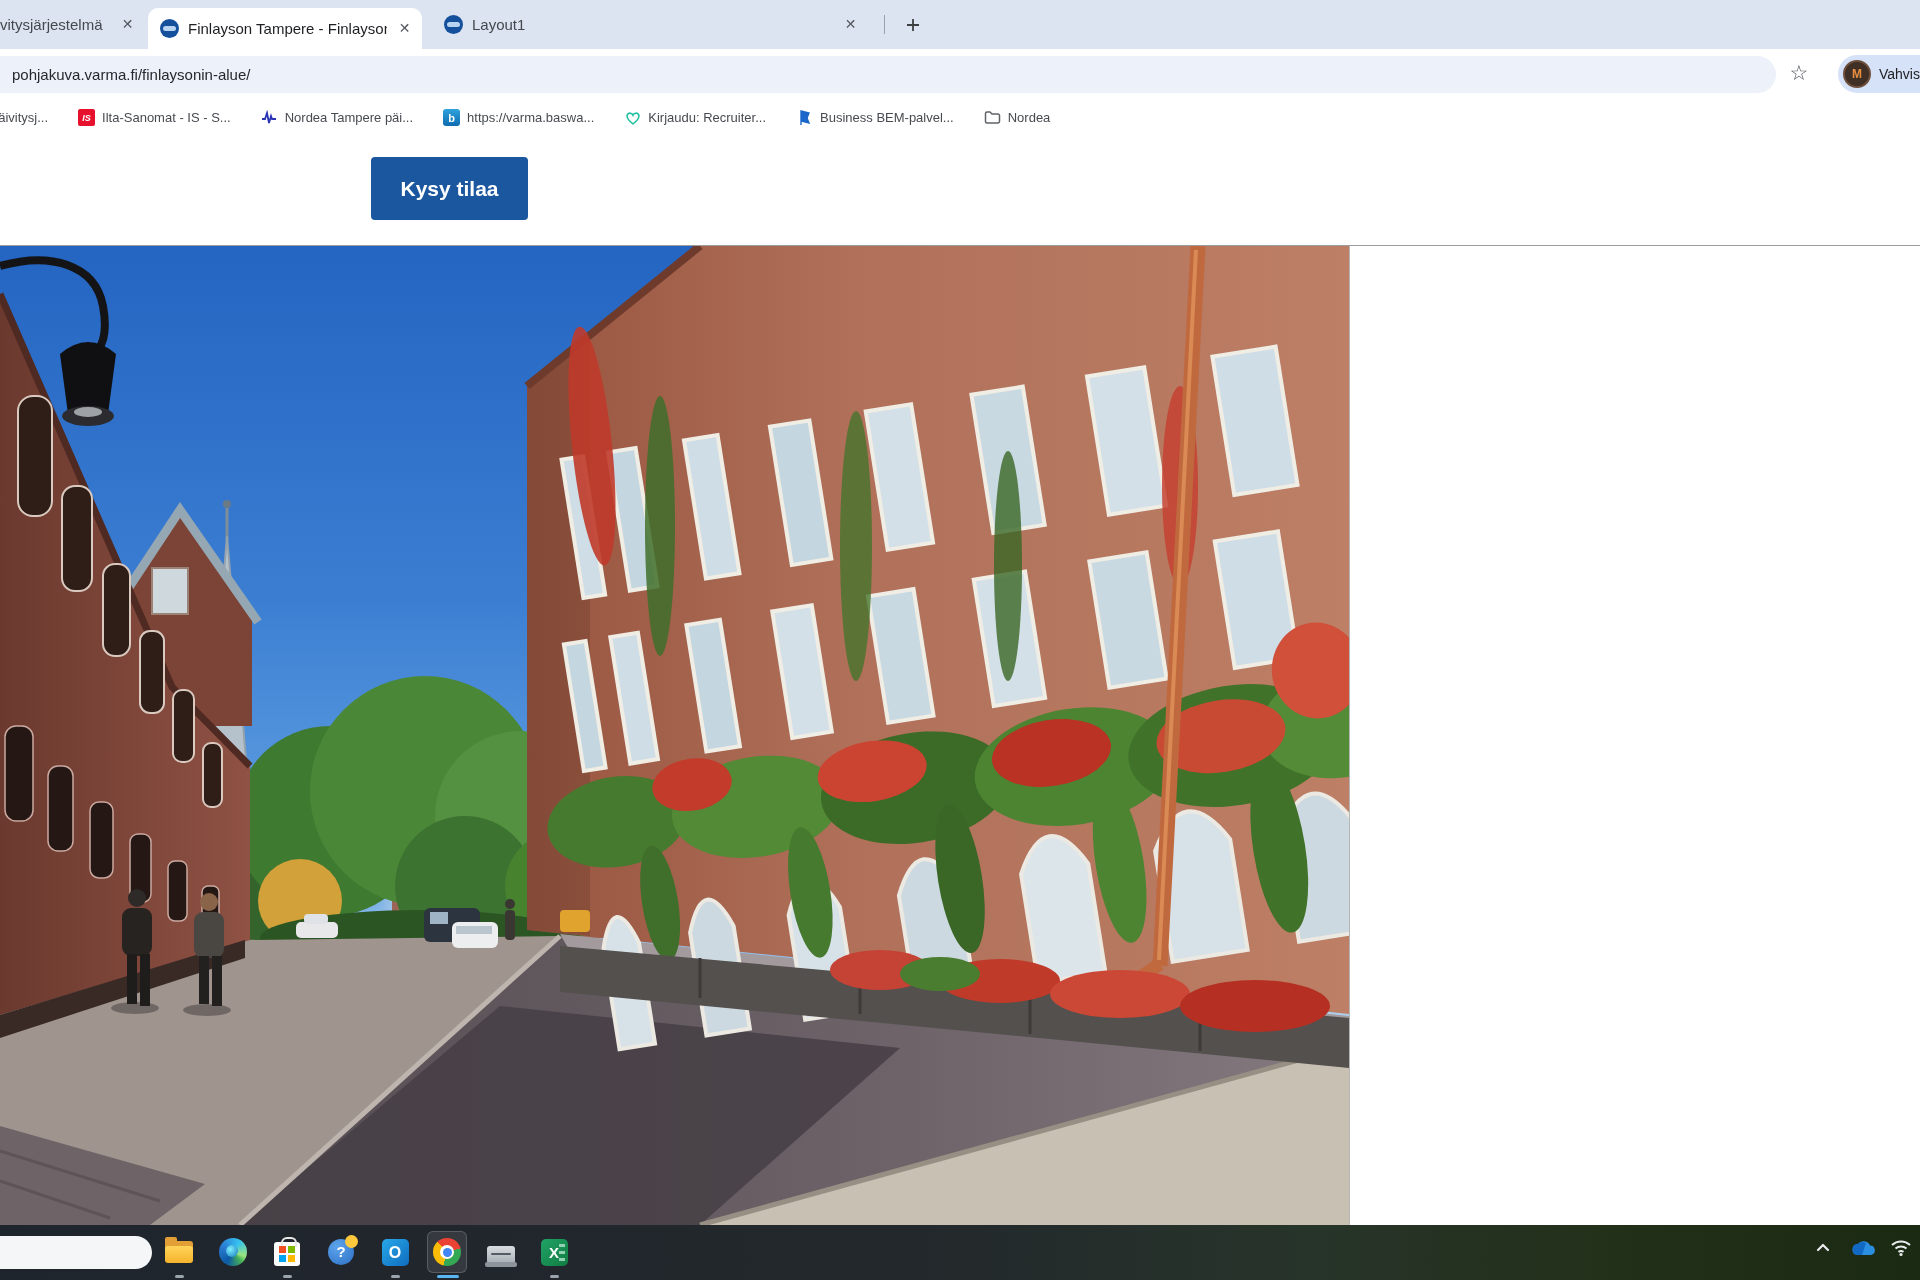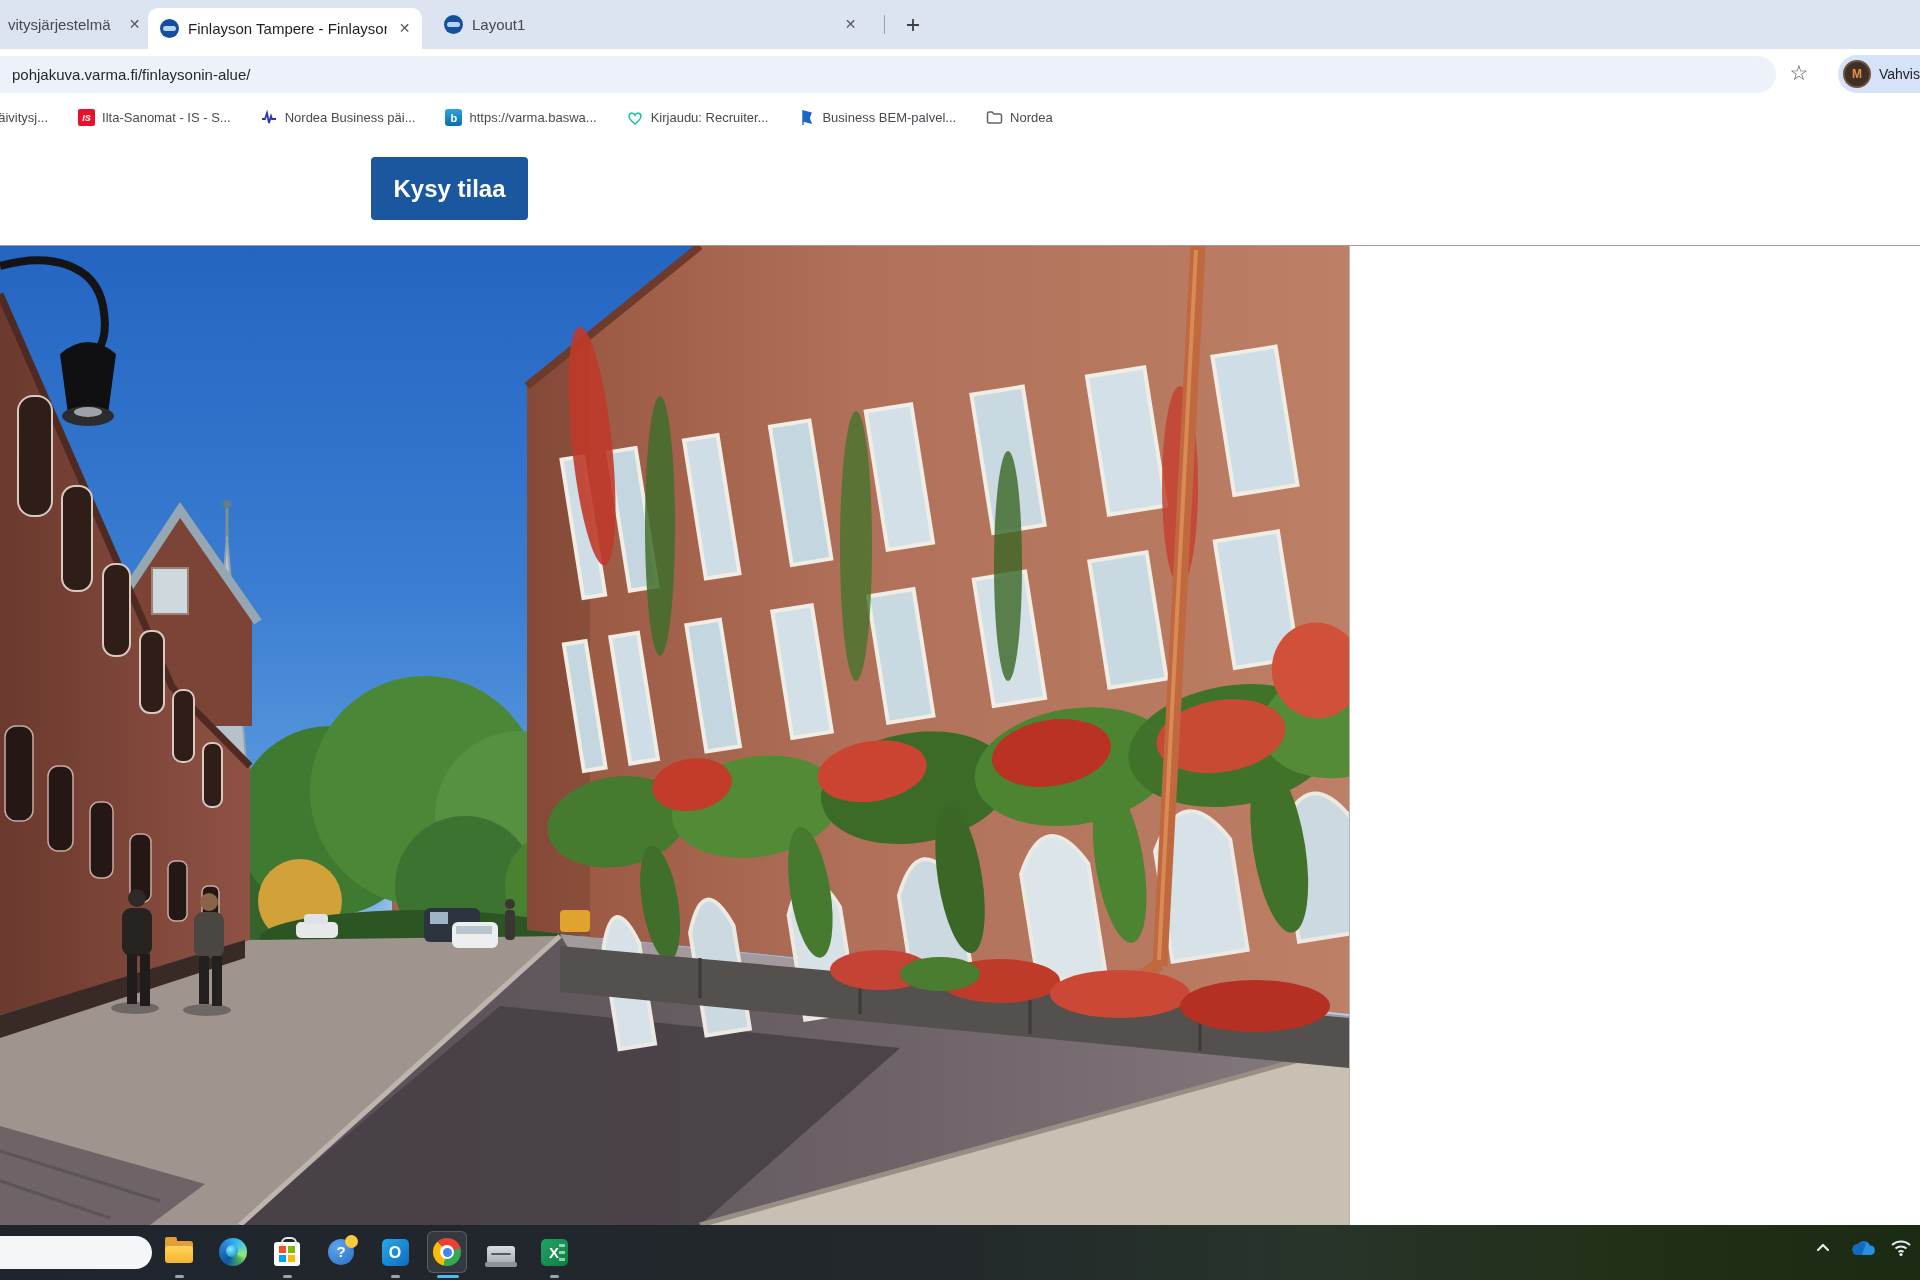--- a/index.html
+++ b/index.html
@@ -1,21 +1,21 @@
 <!DOCTYPE html>
 <html><head>
 <meta charset="utf-8">
 <style>
   * { box-sizing: border-box; margin: 0; padding: 0; }
   html,body { width:1920px; height:1280px; overflow:hidden; }
   body { position:relative; background:#fff; font-family:"Liberation Sans", sans-serif; }
 
   
   .tabstrip { position:absolute; left:0; top:0; right:0; height:49px; background:#dce4f2; }
-  .tab { position:absolute; top:0; height:49px; display:flex; align-items:center; color:#45494e; font-size:15px;padding-left:8px; }
+  .tab { position:absolute; top:0; height:49px; display:flex; align-items:center; color:#45494e; font-size:15px; }
   .tab .title { white-space:nowrap; overflow:hidden; }
   .tab-close { flex:none; width:19px; height:19px; margin-left:8px; border-radius:50%;
                color:#55595e; font-size:14px; line-height:19px; text-align:center; cursor:pointer; }
   .tab1 { left:0; width:150px; padding-right:6px; }
   .tab1 .title { width:110px; }
   .tab-active { left:148px; width:274px; top:8px; height:41px; background:#fff;
                 border-radius:10px 10px 0 0; padding:0 8px 0 12px; color:#1d1f22; }
   .tab-active .title { flex:1; }
   .tab3 { left:430px; width:440px; padding:0 10px 0 14px; }
   .tab3 .title { flex:1; }
@@ -44,21 +44,21 @@
   .bm { display:flex; align-items:center; margin-right:30px; font-size:13px; color:#474b50;
         white-space:nowrap; cursor:pointer; }
   .bm-first { margin-left:-9px; }
   .bmicon { flex:none; width:17px; height:17px; margin-right:7px; display:flex; align-items:center; justify-content:center; }
   .ic-is { background:#e8112d; color:#fff; border-radius:2px; font-size:9px; font-style:italic; font-weight:bold; }
   .ic-basware { background:linear-gradient(#2fa3dc,#0d6cb0); color:#fff; border-radius:3px; font-size:11px; font-weight:bold; }
 
   
   .pagehead { position:absolute; top:135px; left:0; right:0; height:110px; background:#fff; }
   .btn { position:absolute; top:22px; height:63px; border-radius:4px; font-family:"Liberation Sans",sans-serif;
-         font-weight:bold; font-size:24px; cursor:pointer; }
+         font-weight:bold; font-size:21px; cursor:pointer; }
   .btn-primary { left:371px; width:157px; background:#1a579f; color:#fff; border:none; }
   .btn-secondary { left:555px; width:306px; background:#fff; color:#1a579f; border:2px solid #93a9c4; }
   .hr { position:absolute; top:245px; left:0; right:0; height:1px; background:#9c9c9c; }
 
   
   .photo { position:absolute; top:246px; left:0; width:1350px; height:979px; overflow:hidden;
            background:#4e92dc; border-right:1px solid #b5b5b5; }
   .page-right { position:absolute; top:246px; left:1351px; right:0; height:979px; background:#fff; }
 
   
@@ -146,21 +146,21 @@
   <div class="bm">
     <span class="bmicon ic-is">IS</span>
     <span>Ilta-Sanomat - IS - S...</span>
   </div>
   <div class="bm">
     <span class="bmicon">
       <svg width="16" height="16" viewBox="0 0 16 16">
           <path d="M1 9 H4 L6 3 L8 13 L10 6 L11 9 H15" fill="none" stroke="#2b34b4" stroke-width="1.8"></path>
         </svg>
     </span>
-    <span>Nordea Business päi...</span>
+    <span>Nordea Tampere päi...</span>
   </div>
   <div class="bm">
     <span class="bmicon ic-basware">b</span>
     <span>https://varma.baswa...</span>
   </div>
   <div class="bm">
     <span class="bmicon">
       <svg width="16" height="16" viewBox="0 0 16 16">
           <path d="M8 14 C3 10 1 7 2.5 4.5 C4 2.3 7 3 8 5.2 C9 3 12 2.3 13.5 4.5 C15 7 13 10 8 14 Z" fill="none" stroke="#1fc0a0" stroke-width="1.6"></path>
         </svg>

